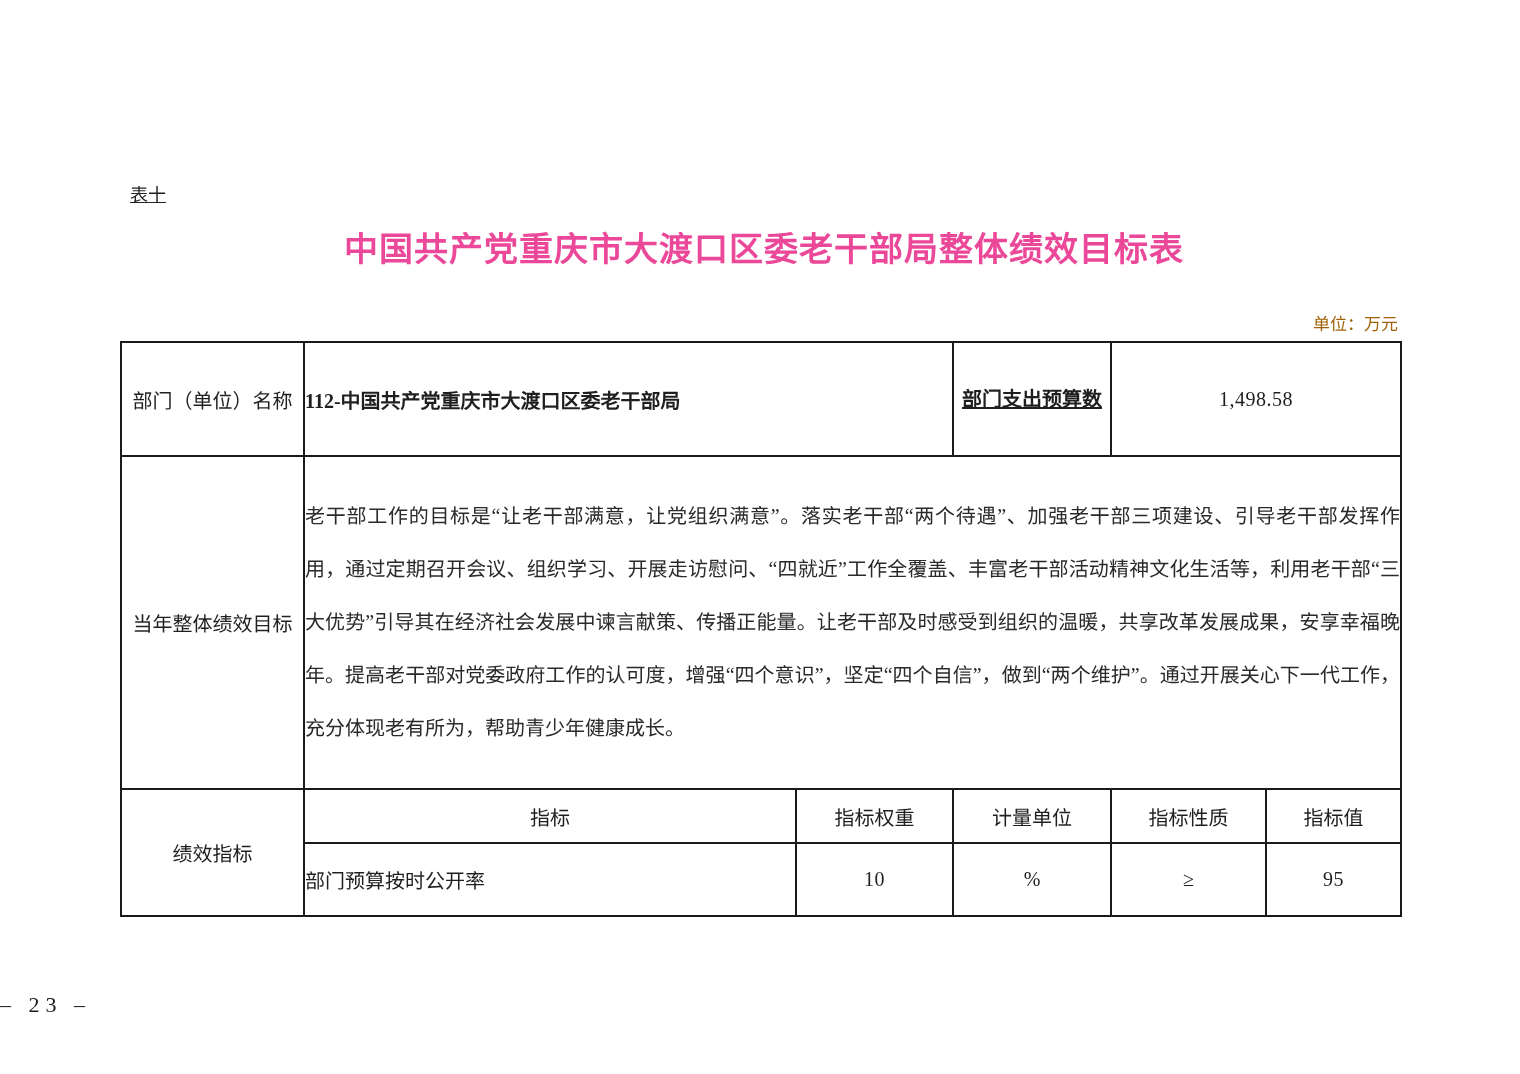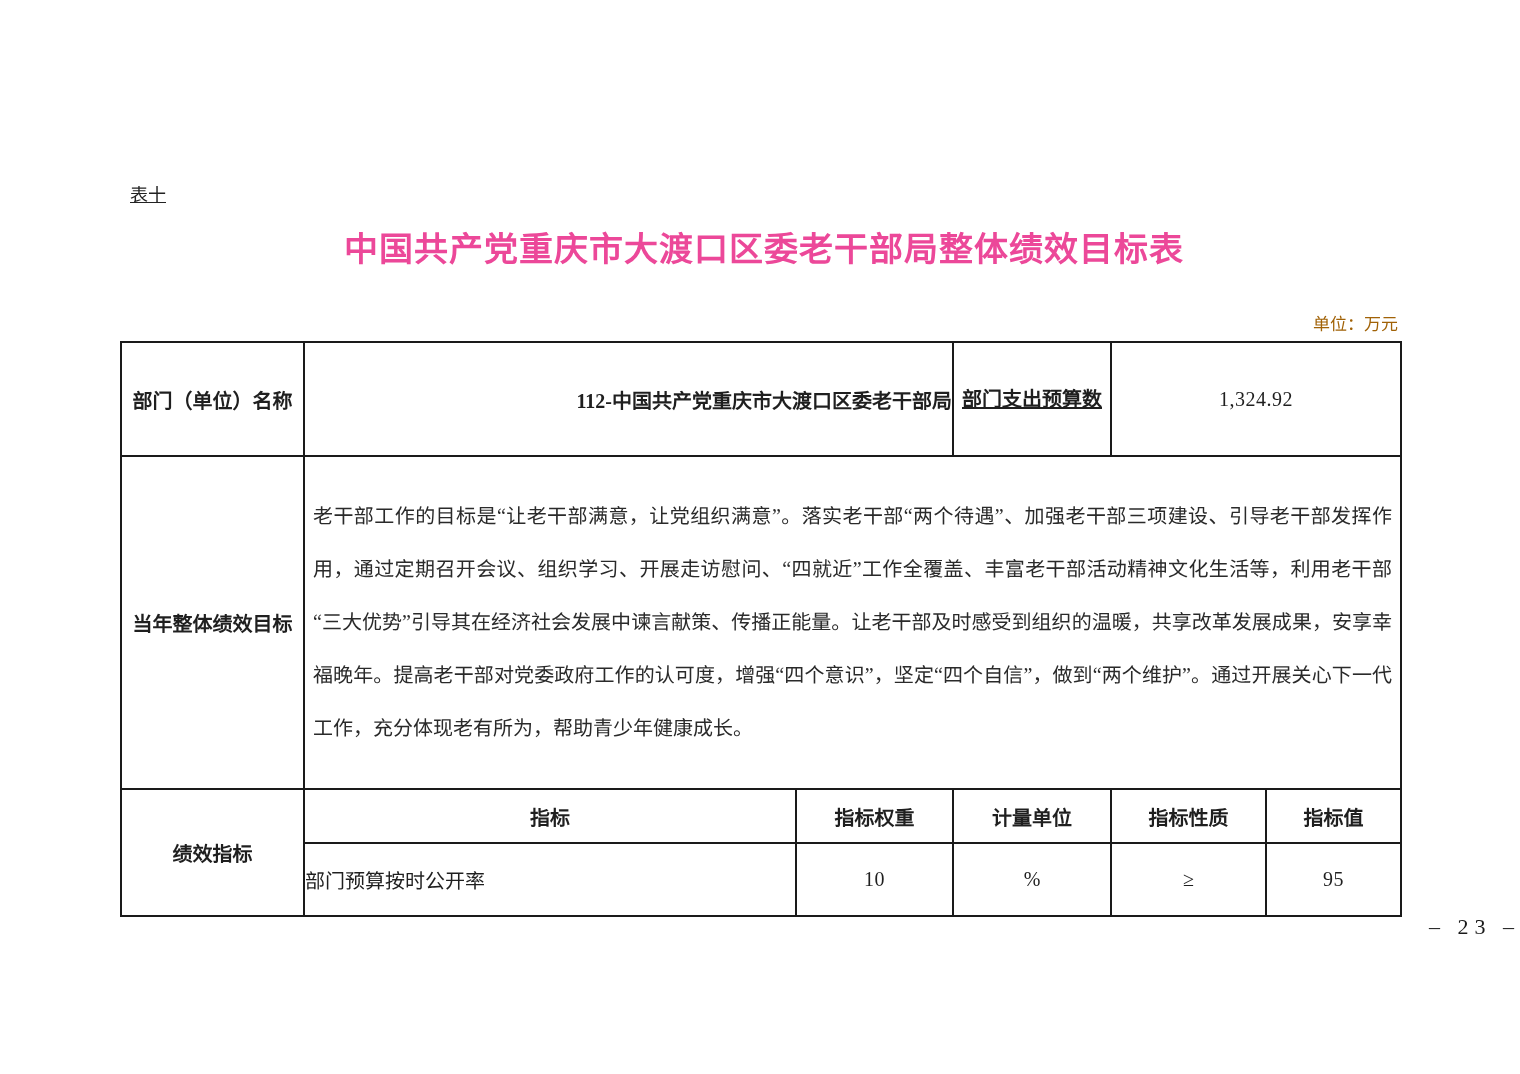--- a/index.html
+++ b/index.html
@@ -52,23 +52,23 @@
     table-layout: fixed;
   }
   table.main-table td {
     border: 2px solid #1a1a1a;
     padding: 0;
     font-size: 20px;
     color: #1f1f1f;
     vertical-align: middle;
   }
   .cell-center { text-align: center; }
-  .cell-bold   { font-weight: 700; color: #111; }
+  .cell-bold   { font-weight: 400; color: #111; }
   .dept-name-value {
-    text-align: right;
+    text-align: left;
     padding-left: 13px;
     padding-right: 8px;
     font-weight: 700;
     color: #111;
   }
   .budget-label {
     text-align: center;
     font-weight: 700;
     color: #111;
     line-height: 57px;
@@ -77,38 +77,38 @@
   }
   .num-serif {
     font-family: "Liberation Serif", serif;
     text-align: center;
     letter-spacing: 0.5px;
   }
   .goal-text-cell {
     padding: 0 5px 0 13px;
   }
   .goal-text {
-    margin: 8px;
+    margin: 0;
     font-size: 20px;
     line-height: 53px;
     text-align: justify;
     color: #2a2a2a;
     font-weight: 400;
   }
   .indicator-name-cell {
     text-align: left;
     padding-left: 13px;
     color: #2a2a2a;
   }
   .page-number {
     position: absolute;
-    top: 914px;
+    top: 992px;
     left: 0;
     width: 100%;
-    text-align: right;
+    text-align: left;
     font-size: 22px;
     color: #1a1a1a;
     letter-spacing: 6px;
   }
 </style>
 </head>
 <body>
 
 <div class="page">
 
@@ -126,21 +126,21 @@
       <col style="width:158px">
       <col style="width:155px">
       <col style="width:135px">
     </colgroup>
 
     <tbody>
         <tr style="height:114px;">
       <td class="cell-center cell-bold">部门（单位）名称</td>
       <td colspan="2" class="dept-name-value">112-中国共产党重庆市大渡口区委老干部局</td>
       <td class="budget-label">部门支出预算数</td>
-      <td colspan="2" class="num-serif">1,324.92</td>
+      <td colspan="2" class="num-serif">1,498.58</td>
     </tr>
 
     <tr style="height:333px;">
       <td class="cell-center cell-bold">当年整体绩效目标</td>
       <td colspan="5" class="goal-text-cell">
         <p class="goal-text">老干部工作的目标是“让老干部满意，让党组织满意”。落实老干部“两个待遇”、加强老干部三项建设、引导老干部发挥作用，通过定期召开会议、组织学习、开展走访慰问、“四就近”工作全覆盖、丰富老干部活动精神文化生活等，利用老干部“三大优势”引导其在经济社会发展中谏言献策、传播正能量。让老干部及时感受到组织的温暖，共享改革发展成果，安享幸福晚年。提高老干部对党委政府工作的认可度，增强“四个意识”，坚定“四个自信”，做到“两个维护”。通过开展关心下一代工作，充分体现老有所为，帮助青少年健康成长。</p>
       </td>
     </tr>
 
     <tr style="height:54px;">

